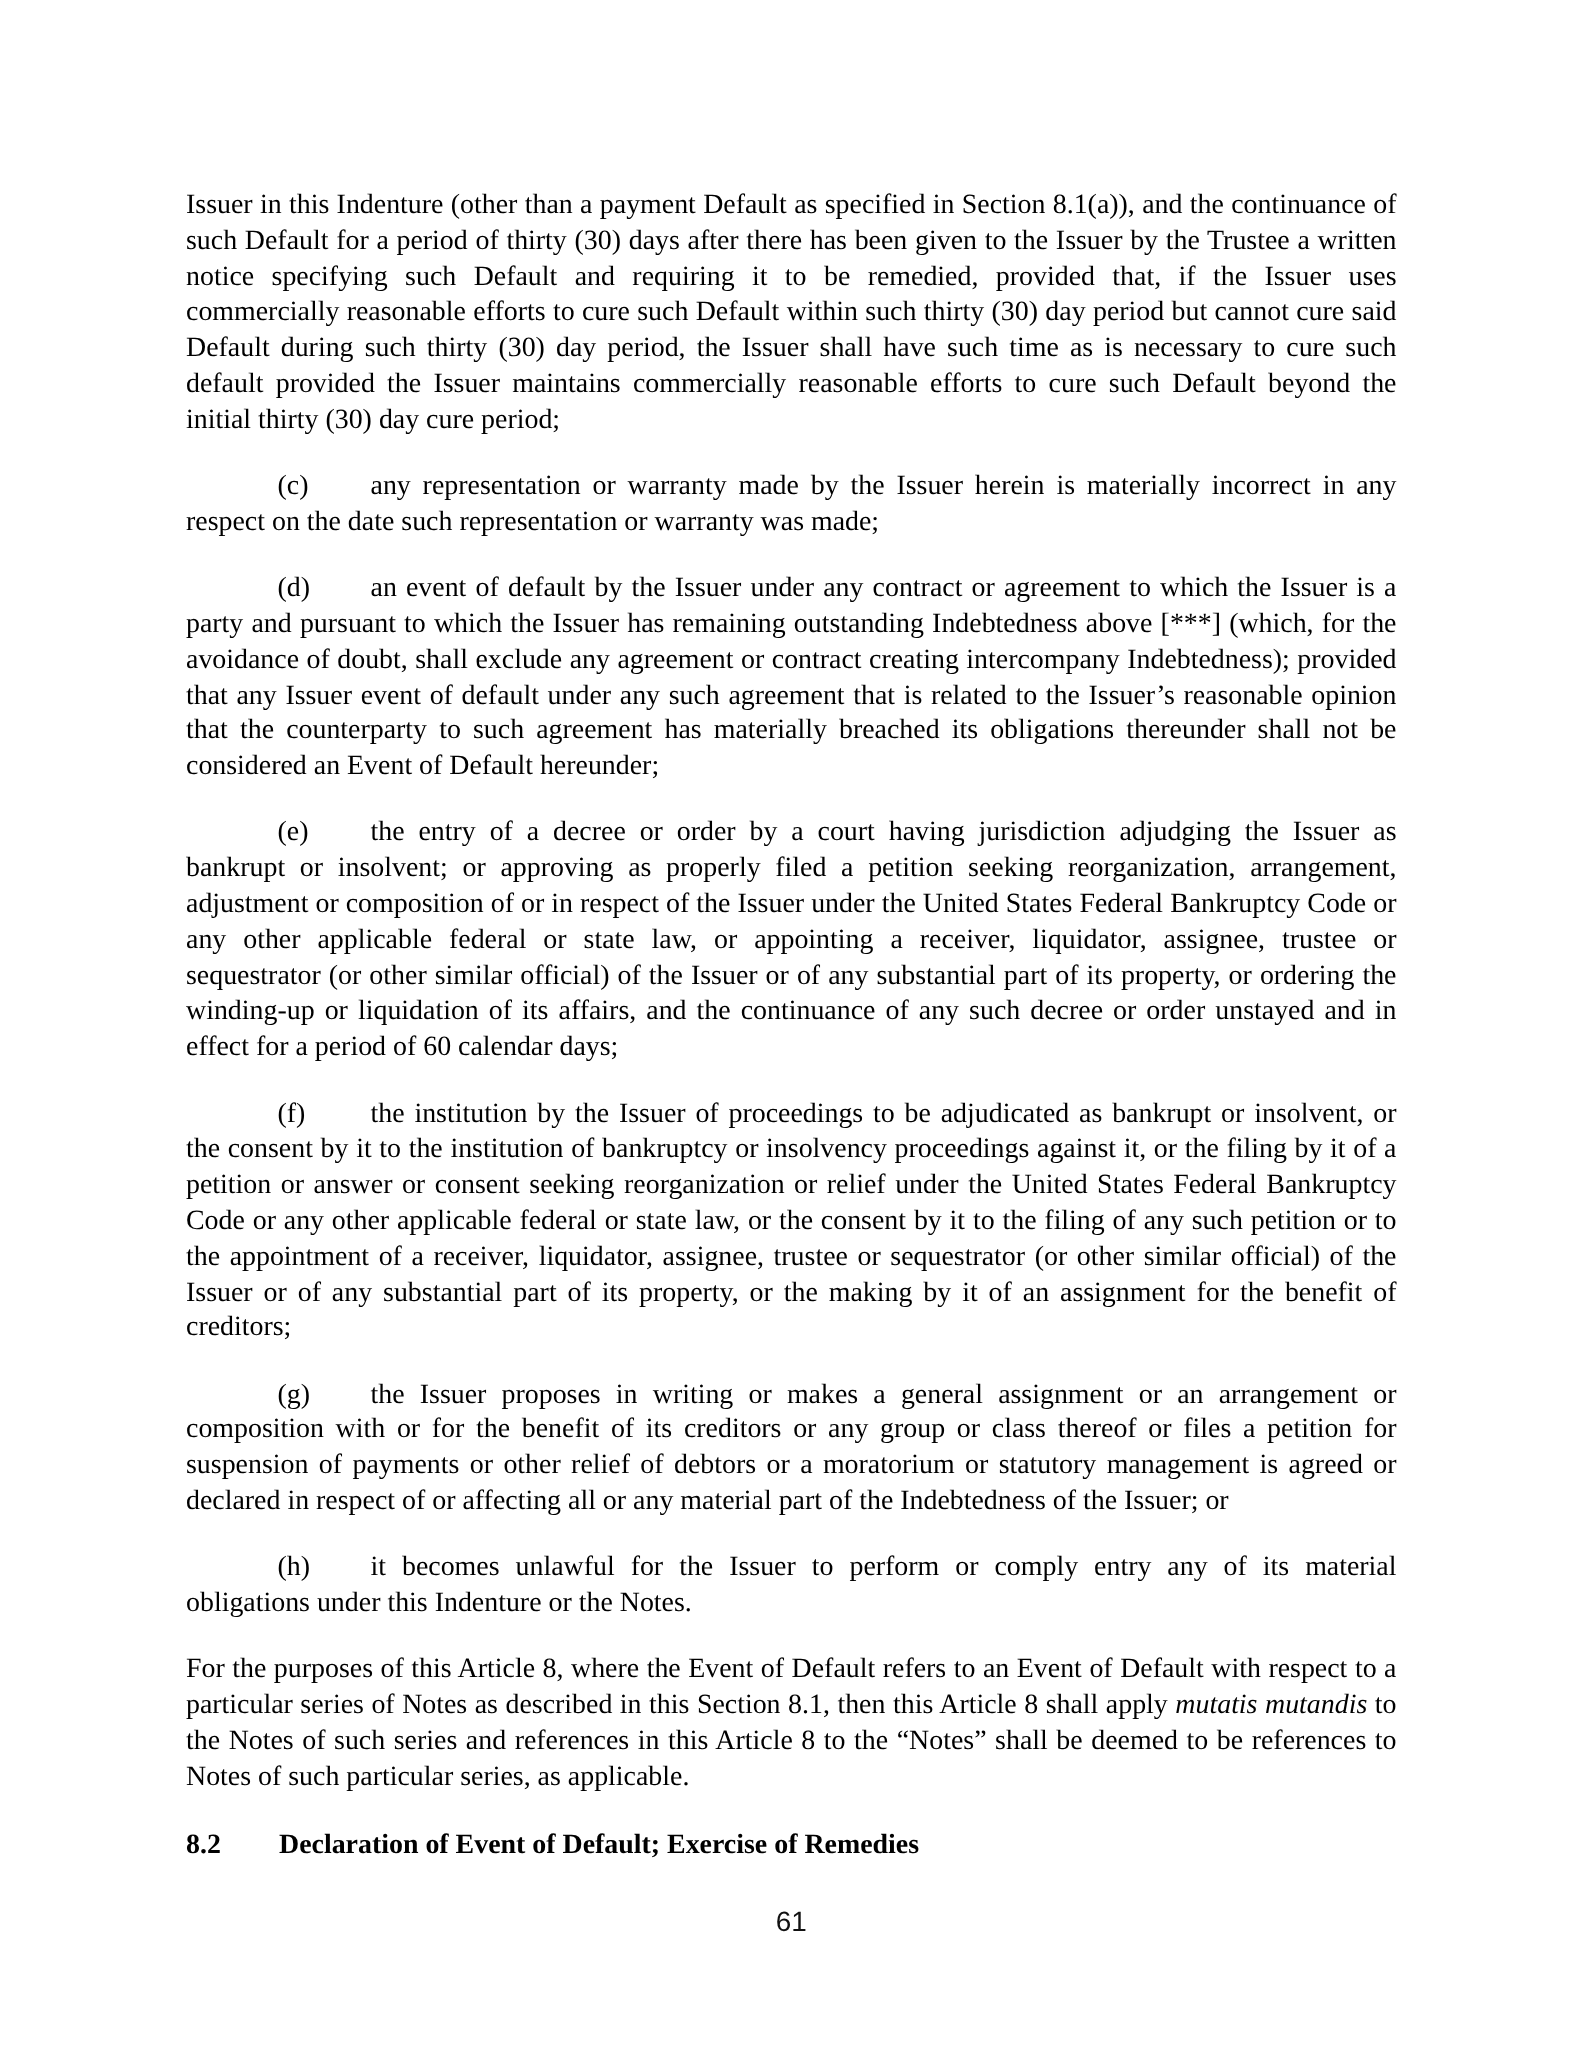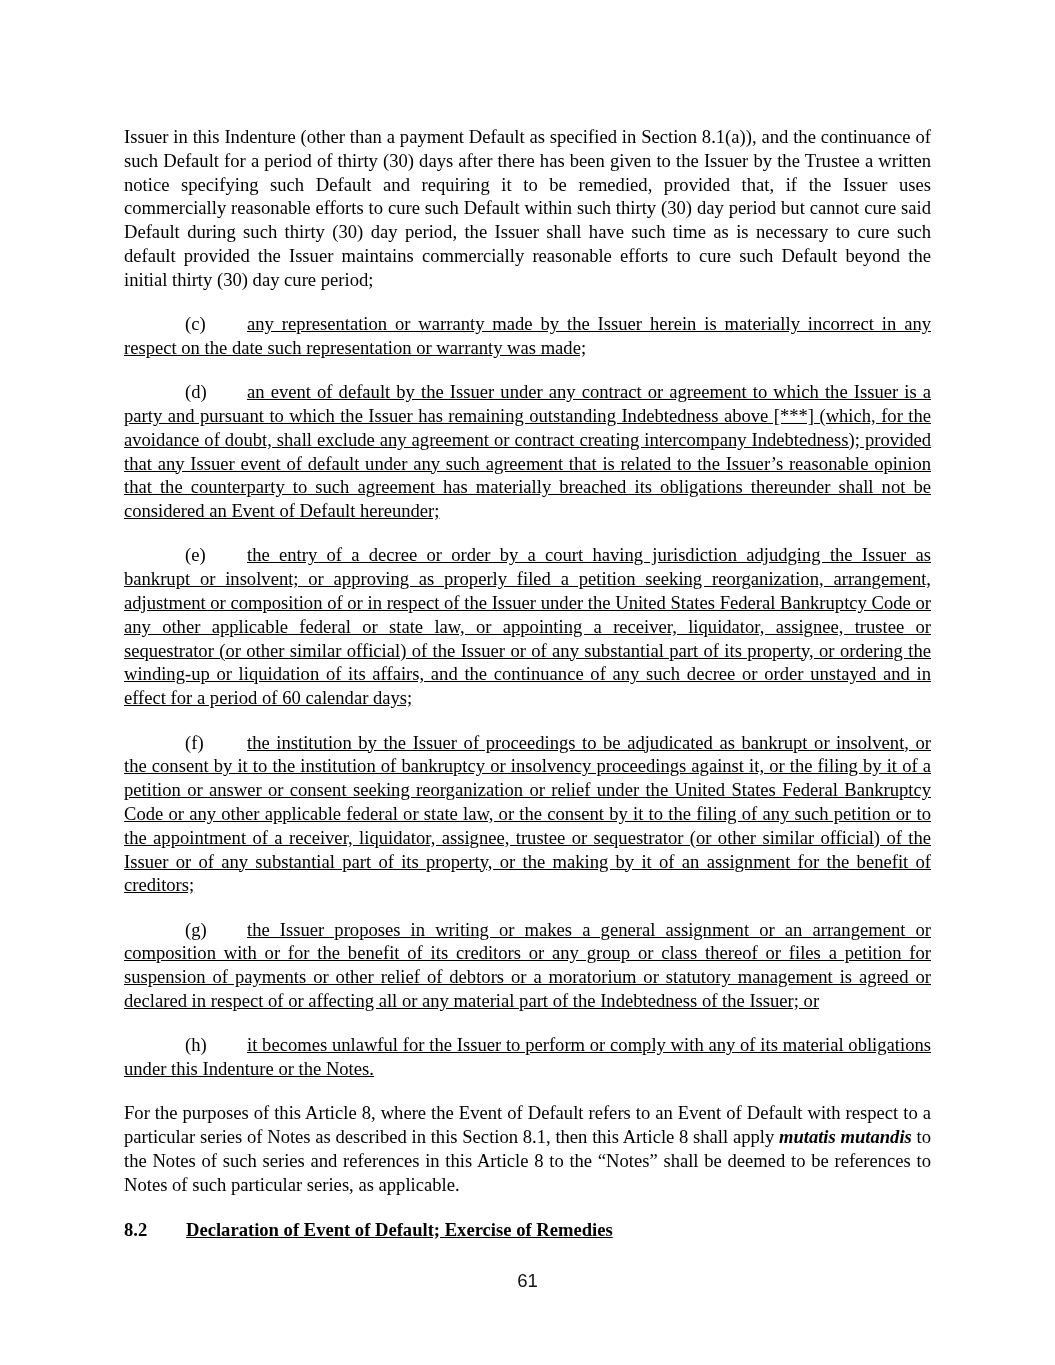--- a/index.html
+++ b/index.html
@@ -3,46 +3,46 @@
 <meta charset="utf-8">
 <style>
   html, body { margin: 0; padding: 0; background: #ffffff; }
   body { width: 1055px; height: 1365px; position: relative; overflow: hidden; }
   .page {
     position: absolute; left: 124px; top: 125px; width: 807px;
     font-family: "Liberation Serif", "DejaVu Serif", serif;
     font-size: 18.6px; line-height: 23.8px; color: #000000;
   }
   p { margin: 0 0 20.5px 0; text-align: justify; }
-  .item { text-indent: 61px; text-decoration: underline; }
+  .item { text-indent: 61px; }
   .item .lbl { display: inline-block; text-indent: 0; width: 62px; }
-  .heading { font-weight: bold; margin-top: 21px; margin-bottom: 0; text-align: left; text-decoration: underline; }
+  .heading { font-weight: bold; margin-top: 21px; margin-bottom: 0; text-align: left; }
   .heading .num { display: inline-block; width: 62px; }
   .pageno {
     position: absolute; left: 0; width: 1055px; top: 1270px; text-align: center;
     font-family: Liberation Sans, sans-serif; font-size: 18.6px; color: #111;
   }
-  em { font-style: italic; font-weight: bold; }
+  em { font-style: italic; }
 </style>
 </head>
 <body>
 
 <div class="page">
   <p>Issuer in this Indenture (other than a payment Default as specified in Section 8.1(a)), and the continuance of such Default for a period of thirty (30) days after there has been given to the Issuer by the Trustee a written notice specifying such Default and requiring it to be remedied, provided that, if the Issuer uses commercially reasonable efforts to cure such Default within such thirty (30) day period but cannot cure said Default during such thirty (30) day period, the Issuer shall have such time as is necessary to cure such default provided the Issuer maintains commercially reasonable efforts to cure such Default beyond the initial thirty (30) day cure period;</p>
 
   <p class="item"><span class="lbl">(c)</span><span>any representation or warranty made by the Issuer herein is materially incorrect in any respect on the date such representation or warranty was made;</span></p>
 
   <p class="item"><span class="lbl">(d)</span><span>an event of default by the Issuer under any contract or agreement to which the Issuer is a party and pursuant to which the Issuer has remaining outstanding Indebtedness above [***] (which, for the avoidance of doubt, shall exclude any agreement or contract creating intercompany Indebtedness); provided that any Issuer event of default under any such agreement that is related to the Issuer’s reasonable opinion that the counterparty to such agreement has materially breached its obligations thereunder shall not be considered an Event of Default hereunder;</span></p>
 
   <p class="item"><span class="lbl">(e)</span><span>the entry of a decree or order by a court having jurisdiction adjudging the Issuer as bankrupt or insolvent; or approving as properly filed a petition seeking reorganization, arrangement, adjustment or composition of or in respect of the Issuer under the United States Federal Bankruptcy Code or any other applicable federal or state law, or appointing a receiver, liquidator, assignee, trustee or sequestrator (or other similar official) of the Issuer or of any substantial part of its property, or ordering the winding-up or liquidation of its affairs, and the continuance of any such decree or order unstayed and in effect for a period of 60 calendar days;</span></p>
 
   <p class="item"><span class="lbl">(f)</span><span>the institution by the Issuer of proceedings to be adjudicated as bankrupt or insolvent, or the consent by it to the institution of bankruptcy or insolvency proceedings against it, or the filing by it of a petition or answer or consent seeking reorganization or relief under the United States Federal Bankruptcy Code or any other applicable federal or state law, or the consent by it to the filing of any such petition or to the appointment of a receiver, liquidator, assignee, trustee or sequestrator (or other similar official) of the Issuer or of any substantial part of its property, or the making by it of an assignment for the benefit of creditors;</span></p>
 
   <p class="item"><span class="lbl">(g)</span><span>the Issuer proposes in writing or makes a general assignment or an arrangement or composition with or for the benefit of its creditors or any group or class thereof or files a petition for suspension of payments or other relief of debtors or a moratorium or statutory management is agreed or declared in respect of or affecting all or any material part of the Indebtedness of the Issuer; or</span></p>
 
-  <p class="item"><span class="lbl">(h)</span><span>it becomes unlawful for the Issuer to perform or comply with any of its material obligations under this Indenture or the Notes.</span></p>
+  <p class="item"><span class="lbl">(h)</span><span>it becomes unlawful for the Issuer to perform or comply entry any of its material obligations under this Indenture or the Notes.</span></p>
 
   <p><span>For the purposes of this Article 8, where the Event of Default refers to an Event of Default with respect to a particular series of Notes as described in this Section 8.1, then this Article 8 shall apply </span><em>mutatis mutandis</em><span> to the Notes of such series and references in this Article 8 to the “Notes” shall be deemed to be references to Notes of such particular series, as applicable.</span></p>
 
   <p class="heading"><span class="num">8.2</span><span>Declaration of Event of Default; Exercise of Remedies</span></p>
 </div>
 
 <div class="pageno">61</div>
 
 </body></html>

